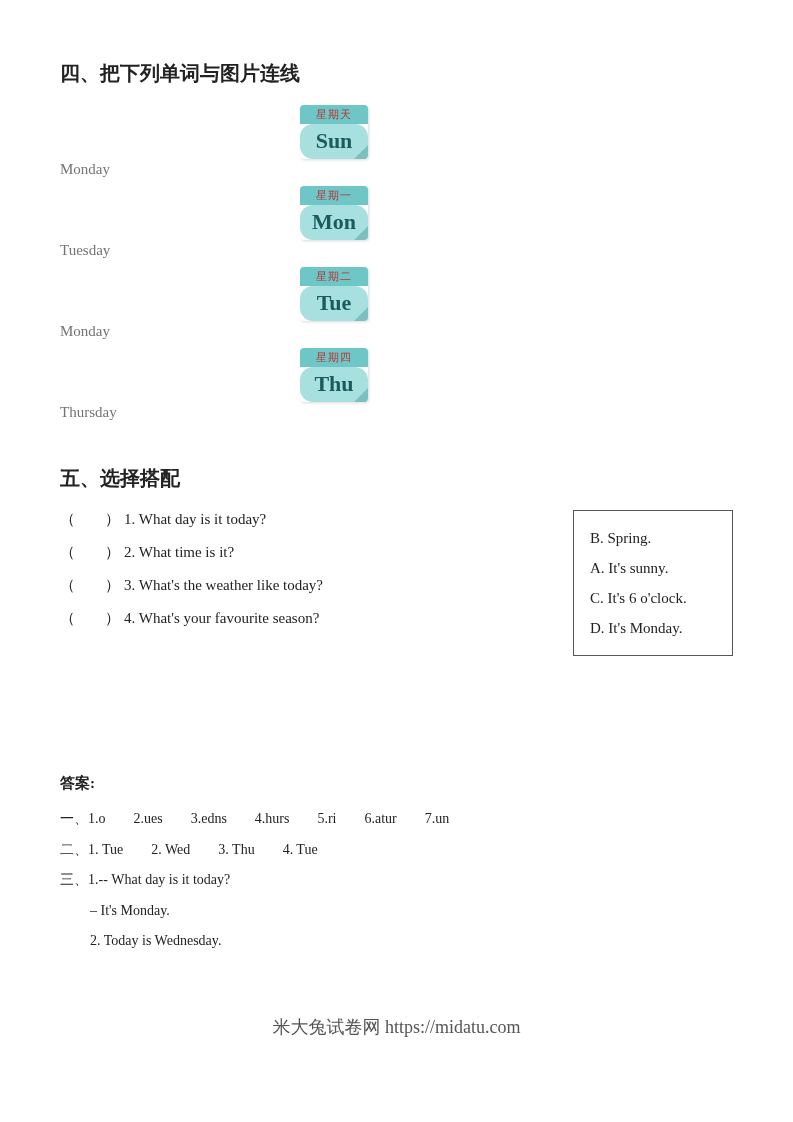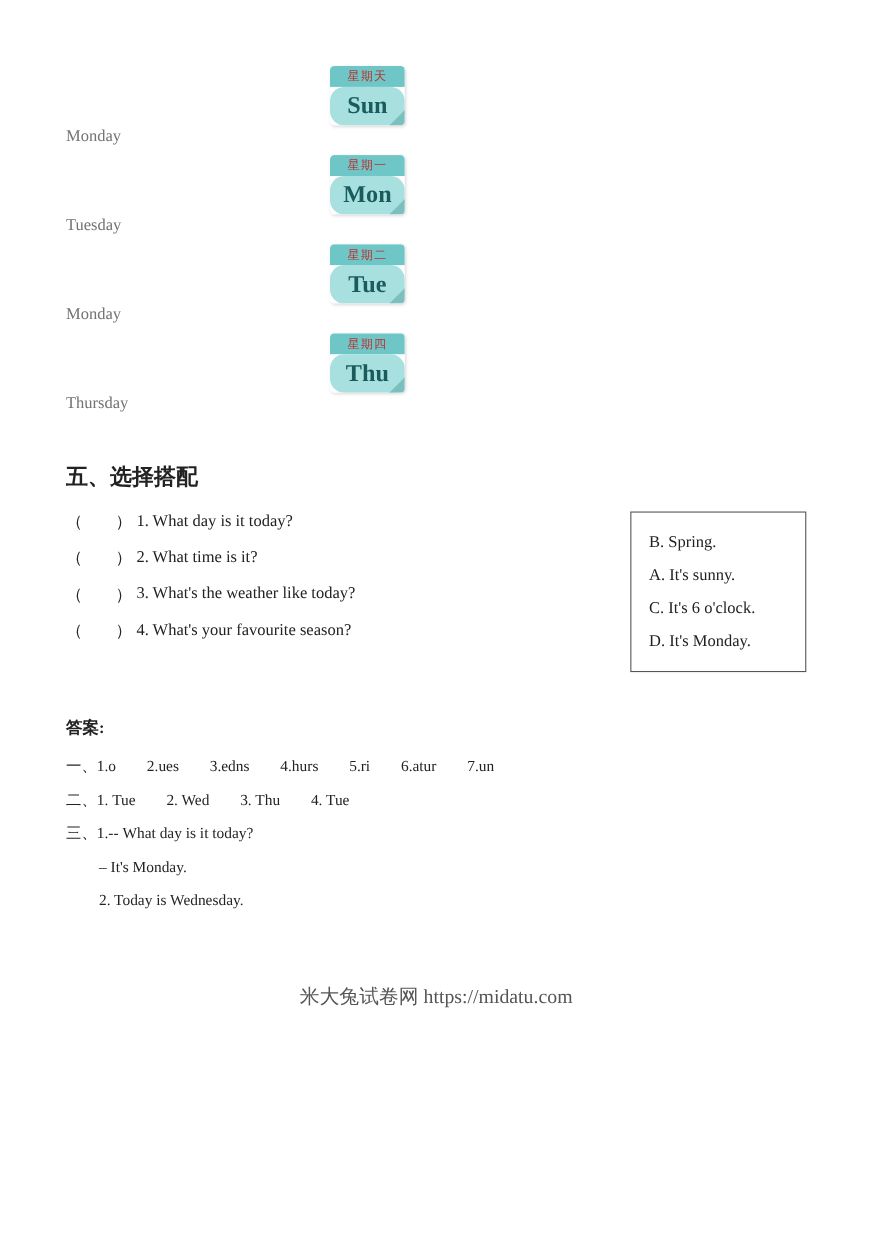--- a/index.html
+++ b/index.html
@@ -102,21 +102,21 @@
     .answers-box {
       border: 1px solid #555;
       padding: 12px 16px;
       min-width: 160px;
       font-size: 15px;
       line-height: 2;
       align-self: flex-start;
     }
     
     .answer-section {
-      margin-top: 36px;
+      margin-top: 112px;
       border-top: none;
       padding-top: 0;
       font-size: 14px;
       line-height: 2;
     }
     .answer-title {
       font-size: 15px;
       font-weight: bold;
       margin-bottom: 8px;
     }
@@ -131,20 +131,21 @@
       color: #555;
     }
     .indent {
       margin-left: 30px;
     }
   </style>
 </head>
 <body>
 
 <div class="section-four">
+  <div class="section-title">四、把下列单词与图片连线</div>
   <div class="match-container">
 
     <div class="match-row">
       <div style="display:flex; flex-direction:column; align-items:flex-start; width:100%; position:relative;">
         <div style="display:flex; align-items:center; width:100%;">
           <div class="calendar-card" style="margin-left: 240px;">
             <div class="calendar-top">星期天</div>
             <div class="calendar-bottom">Sun</div>
           </div>
         </div>

